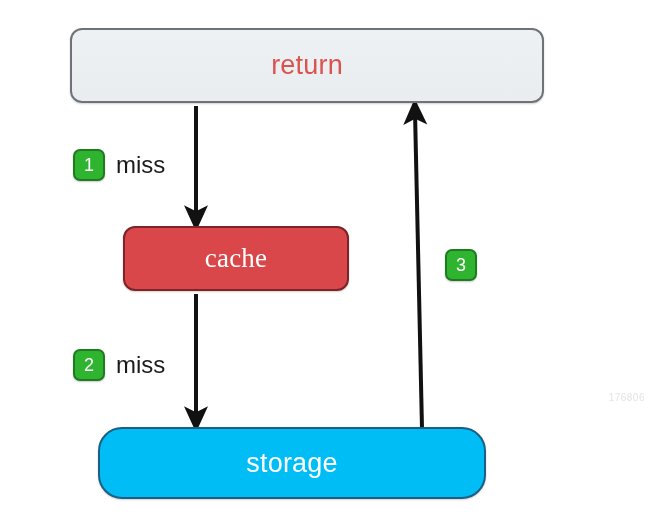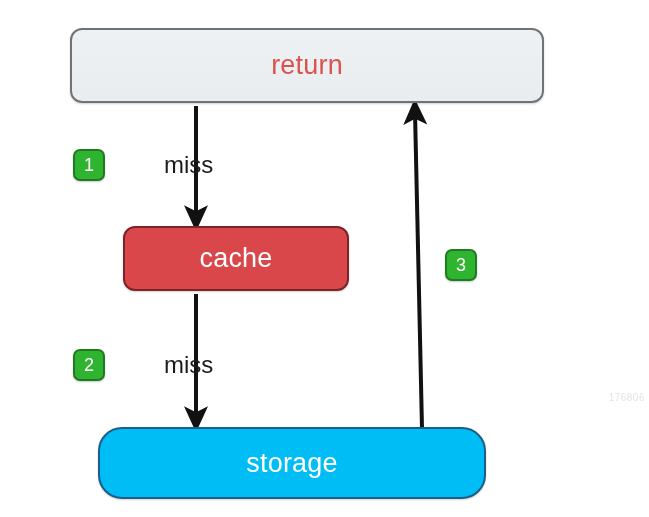--- a/index.html
+++ b/index.html
@@ -46,20 +46,21 @@
   .node-cache {
     left: 123px;
     top: 226px;
     width: 226px;
     height: 65px;
     background: #d9474a;
     border: 2px solid #7e2327;
     color: #ffffff;
     font-size: 27px;
     box-shadow: 0 1px 2px rgba(0,0,0,0.18);
+    font-family: Liberation Serif, serif;
   }
 
   .node-storage {
     left: 98px;
     top: 427px;
     width: 388px;
     height: 72px;
     background: #00bdf6;
     border: 2px solid #1b5f86;
     color: #ffffff;
@@ -99,21 +100,20 @@
     align-items: center;
     justify-content: center;
     line-height: 1;
     box-shadow: 0 1px 2px rgba(0,0,0,0.22);
   }
 
   .step-text {
     font-size: 24px;
     color: #1b1b1b;
     white-space: nowrap;
-    margin-left: 48px;
   }
 
   .step-1 { left: 73px; top: 149px; }
   .step-2 { left: 73px; top: 349px; }
   .step-3 { left: 445px; top: 249px; }
 
   
   .watermark {
     position: absolute;
     right: 4px;

